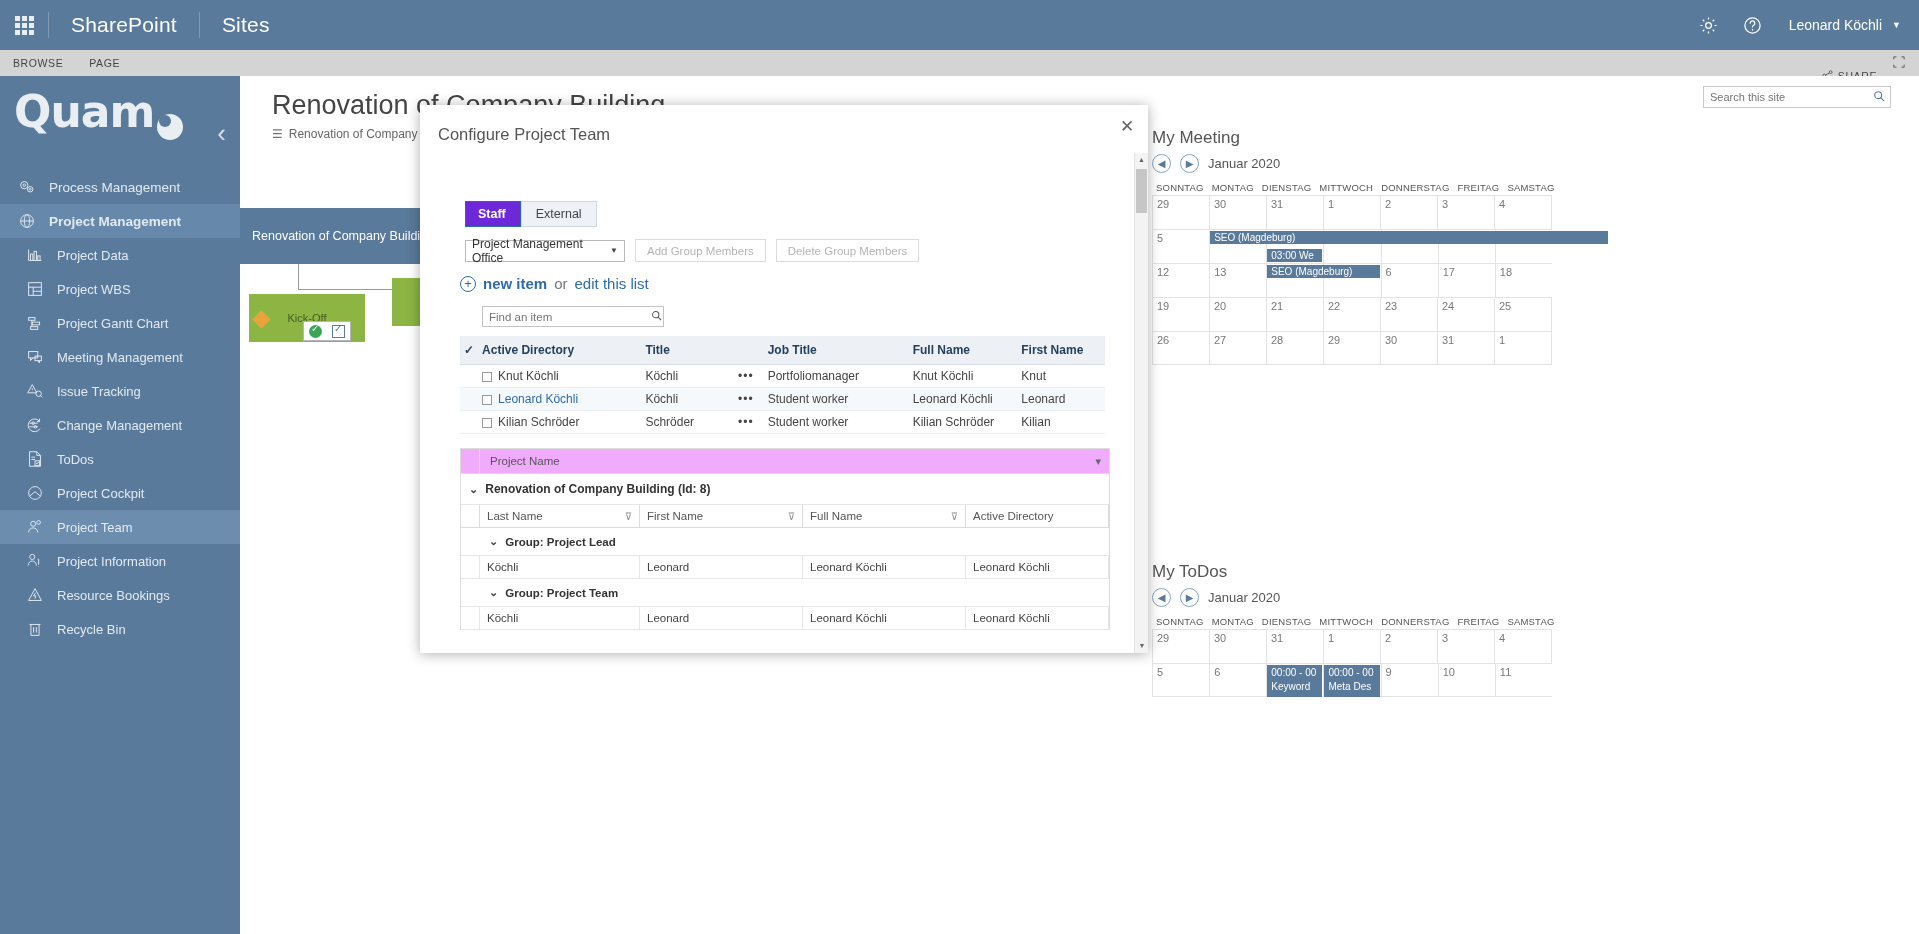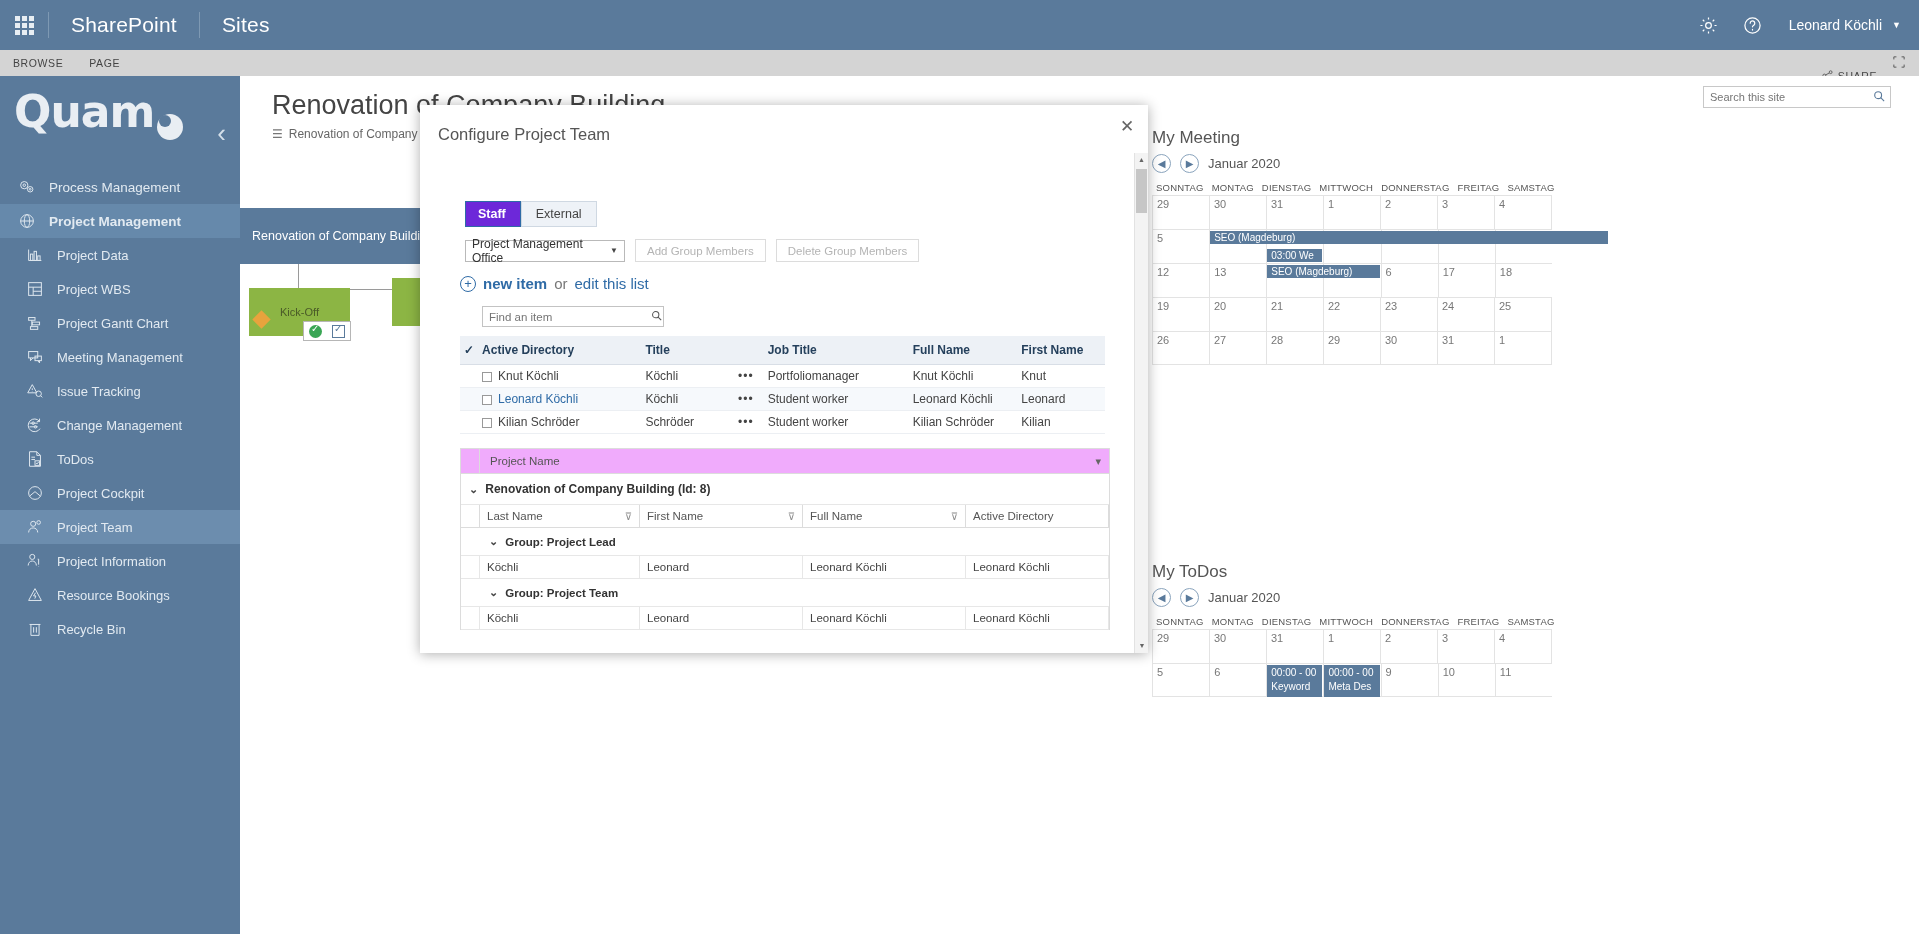--- a/index.html
+++ b/index.html
@@ -485,21 +485,21 @@
             <path d="M9 9l4 4"></path>
         </svg>
       </div>
     </div>
 
     <div class="diagram">
       <div class="node-hdr">Renovation of Company Building</div>
       <div class="conn" style="left:58px; top:128px; width:1px; height:26px;"></div>
       <div class="conn" style="left:58px; top:153px; width:120px; height:1px;"></div>
       <div class="conn" style="left:177px; top:153px; width:1px; height:14px;"></div>
-      <div class="node-green" style="left:9px; top:152px; width:101px; height:48px;">Kick-Off</div>
+      <div class="node-green" style="left:9px; top:158px; width:116px; height:48px;">Kick-Off</div>
       <div class="node-green" style="left:152px; top:142px; width:101px; height:48px;">Fin</div>
       <div class="diamond" style="left:15px; top:177px;"></div>
       <div class="statusbox" style="left:63px; top:185px;">
         <span class="st-circle"></span>
         <span class="st-sq"></span>
       </div>
 
     </div>
 
     <div class="widget" style="left:912px; top:52px;">

